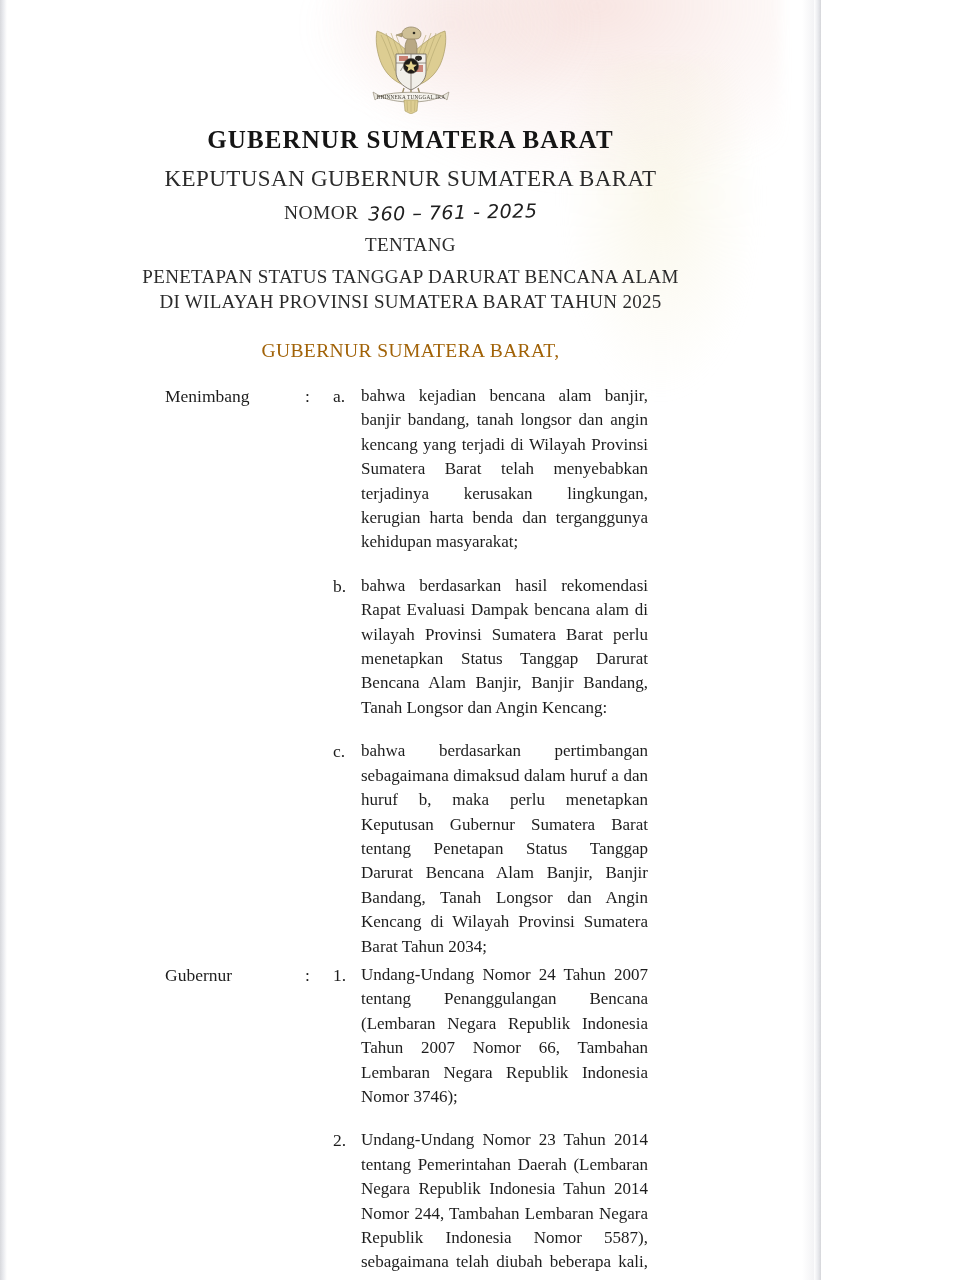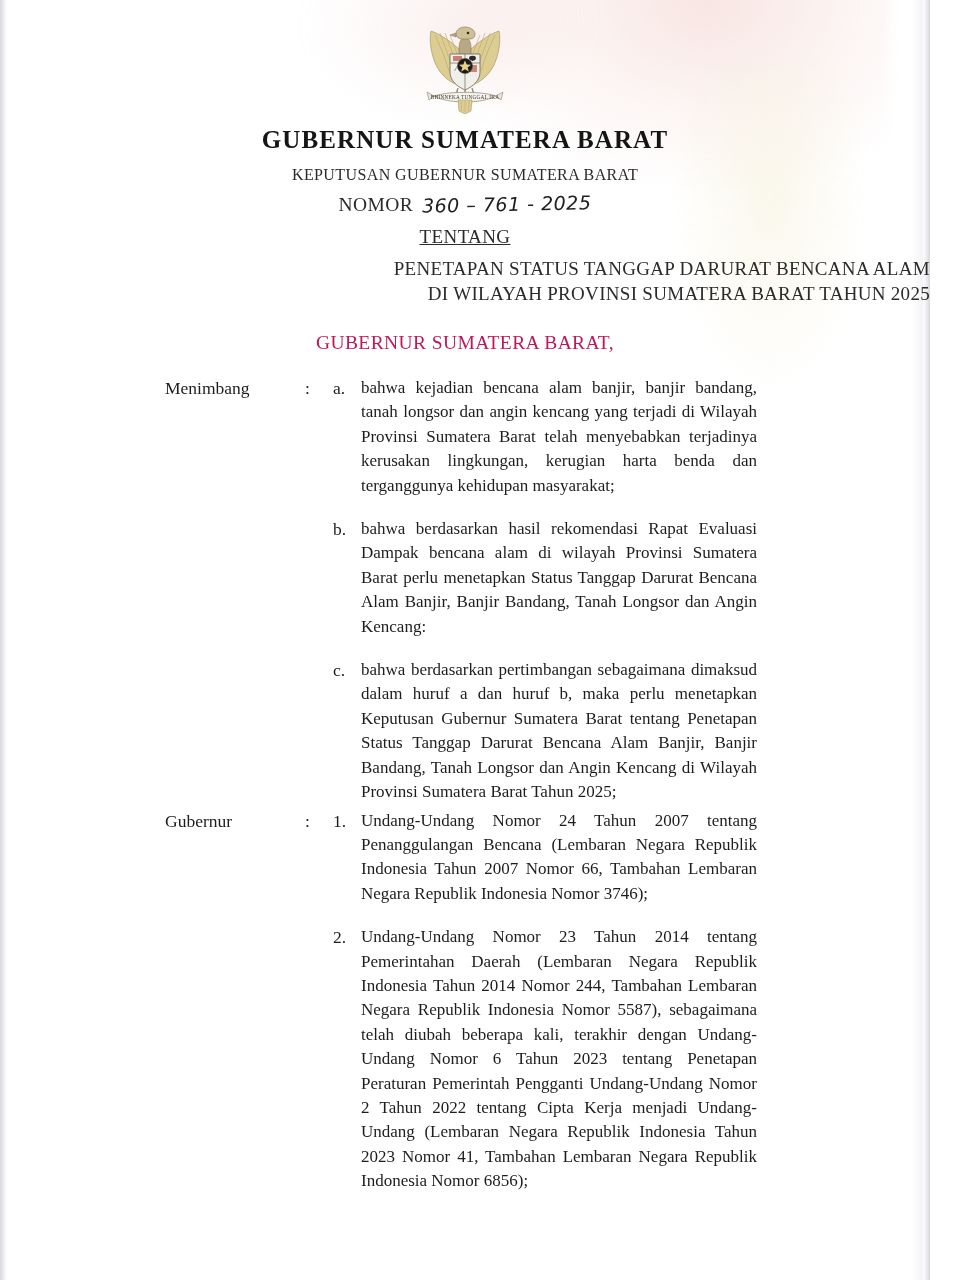--- a/index.html
+++ b/index.html
@@ -6,21 +6,21 @@
     margin: 0;
     padding: 0;
     background: #ffffff;
   }
   body {
     font-family: "Liberation Serif", "DejaVu Serif", serif;
     color: #1a1a1a;
   }
   #page {
     position: relative;
-    width: 930px;
+    width: 821px;
     height: 1280px;
     background: #ffffff;
     overflow: hidden;
   }
   
   .scan-edge {
     position: absolute;
     top: 0;
     bottom: 0;
     width: 7px;
@@ -76,21 +76,21 @@
   .doc-title {
     text-align: center;
     font-weight: bold;
     font-size: 25px;
     letter-spacing: 1.1px;
     margin-top: 8px;
     color: #151515;
   }
   .doc-subtitle {
     text-align: center;
-    font-size: 16px;
+    font-size: 23px;
     letter-spacing: 0.4px;
     margin-top: 12px;
     color: #2b2b2b;
   }
   .nomor-line {
     text-align: center;
     font-size: 19.5px;
     letter-spacing: 0.4px;
     margin-top: 9px;
     color: #2b2b2b;
@@ -104,36 +104,35 @@
     color: #202020;
     display: inline-block;
     transform: rotate(-1.1deg);
   }
   .tentang {
     text-align: center;
     font-size: 19px;
     letter-spacing: 0.4px;
     margin-top: 10px;
     color: #2b2b2b;
-    text-decoration: underline;
   }
   .subject {
-    text-align: right;
+    text-align: center;
     font-size: 19px;
     line-height: 25px;
     letter-spacing: 0.3px;
     margin-top: 8px;
     color: #2b2b2b;
   }
   .authority {
     text-align: center;
     font-size: 19.5px;
     letter-spacing: 0.4px;
     margin-top: 26px;
-    color: #be185d;
+    color: #a16207;
   }
 
   
   .clauses { margin-top: 22px; }
 
   .clause-row {
     display: flex;
     align-items: flex-start;
     margin-bottom: 4px;
   }
@@ -283,21 +282,21 @@
             <div class="item-text">bahwa kejadian bencana alam banjir, banjir bandang, tanah longsor dan angin kencang yang terjadi di Wilayah Provinsi Sumatera Barat telah menyebabkan terjadinya kerusakan lingkungan, kerugian harta benda dan terganggunya kehidupan masyarakat;</div>
           </div>
 
           <div class="item">
             <div class="item-marker">b.</div>
             <div class="item-text">bahwa berdasarkan hasil rekomendasi Rapat Evaluasi Dampak bencana alam di wilayah Provinsi Sumatera Barat perlu menetapkan Status Tanggap Darurat Bencana Alam Banjir, Banjir Bandang, Tanah Longsor dan Angin Kencang:</div>
           </div>
 
           <div class="item">
             <div class="item-marker">c.</div>
-            <div class="item-text">bahwa berdasarkan pertimbangan sebagaimana dimaksud dalam huruf a dan huruf b, maka perlu menetapkan Keputusan Gubernur Sumatera Barat tentang Penetapan Status Tanggap Darurat Bencana Alam Banjir, Banjir Bandang, Tanah Longsor dan Angin Kencang di Wilayah Provinsi Sumatera Barat Tahun 2025;</div>
+            <div class="item-text">bahwa berdasarkan pertimbangan sebagaimana dimaksud dalam huruf a dan huruf b, maka perlu menetapkan Keputusan Gubernur Sumatera Barat tentang Penetapan Status Tanggap Darurat Bencana Alam Banjir, Banjir Bandang, Tanah Longsor dan Angin Kencang di Wilayah Provinsi Sumatera Barat Tahun 2034;</div>
           </div>
 
         </div>
       </div>
 
       <div class="clause-row">
         <div class="clause-label">Gubernur</div>
         <div class="clause-colon">:</div>
         <div class="clause-items">
 

